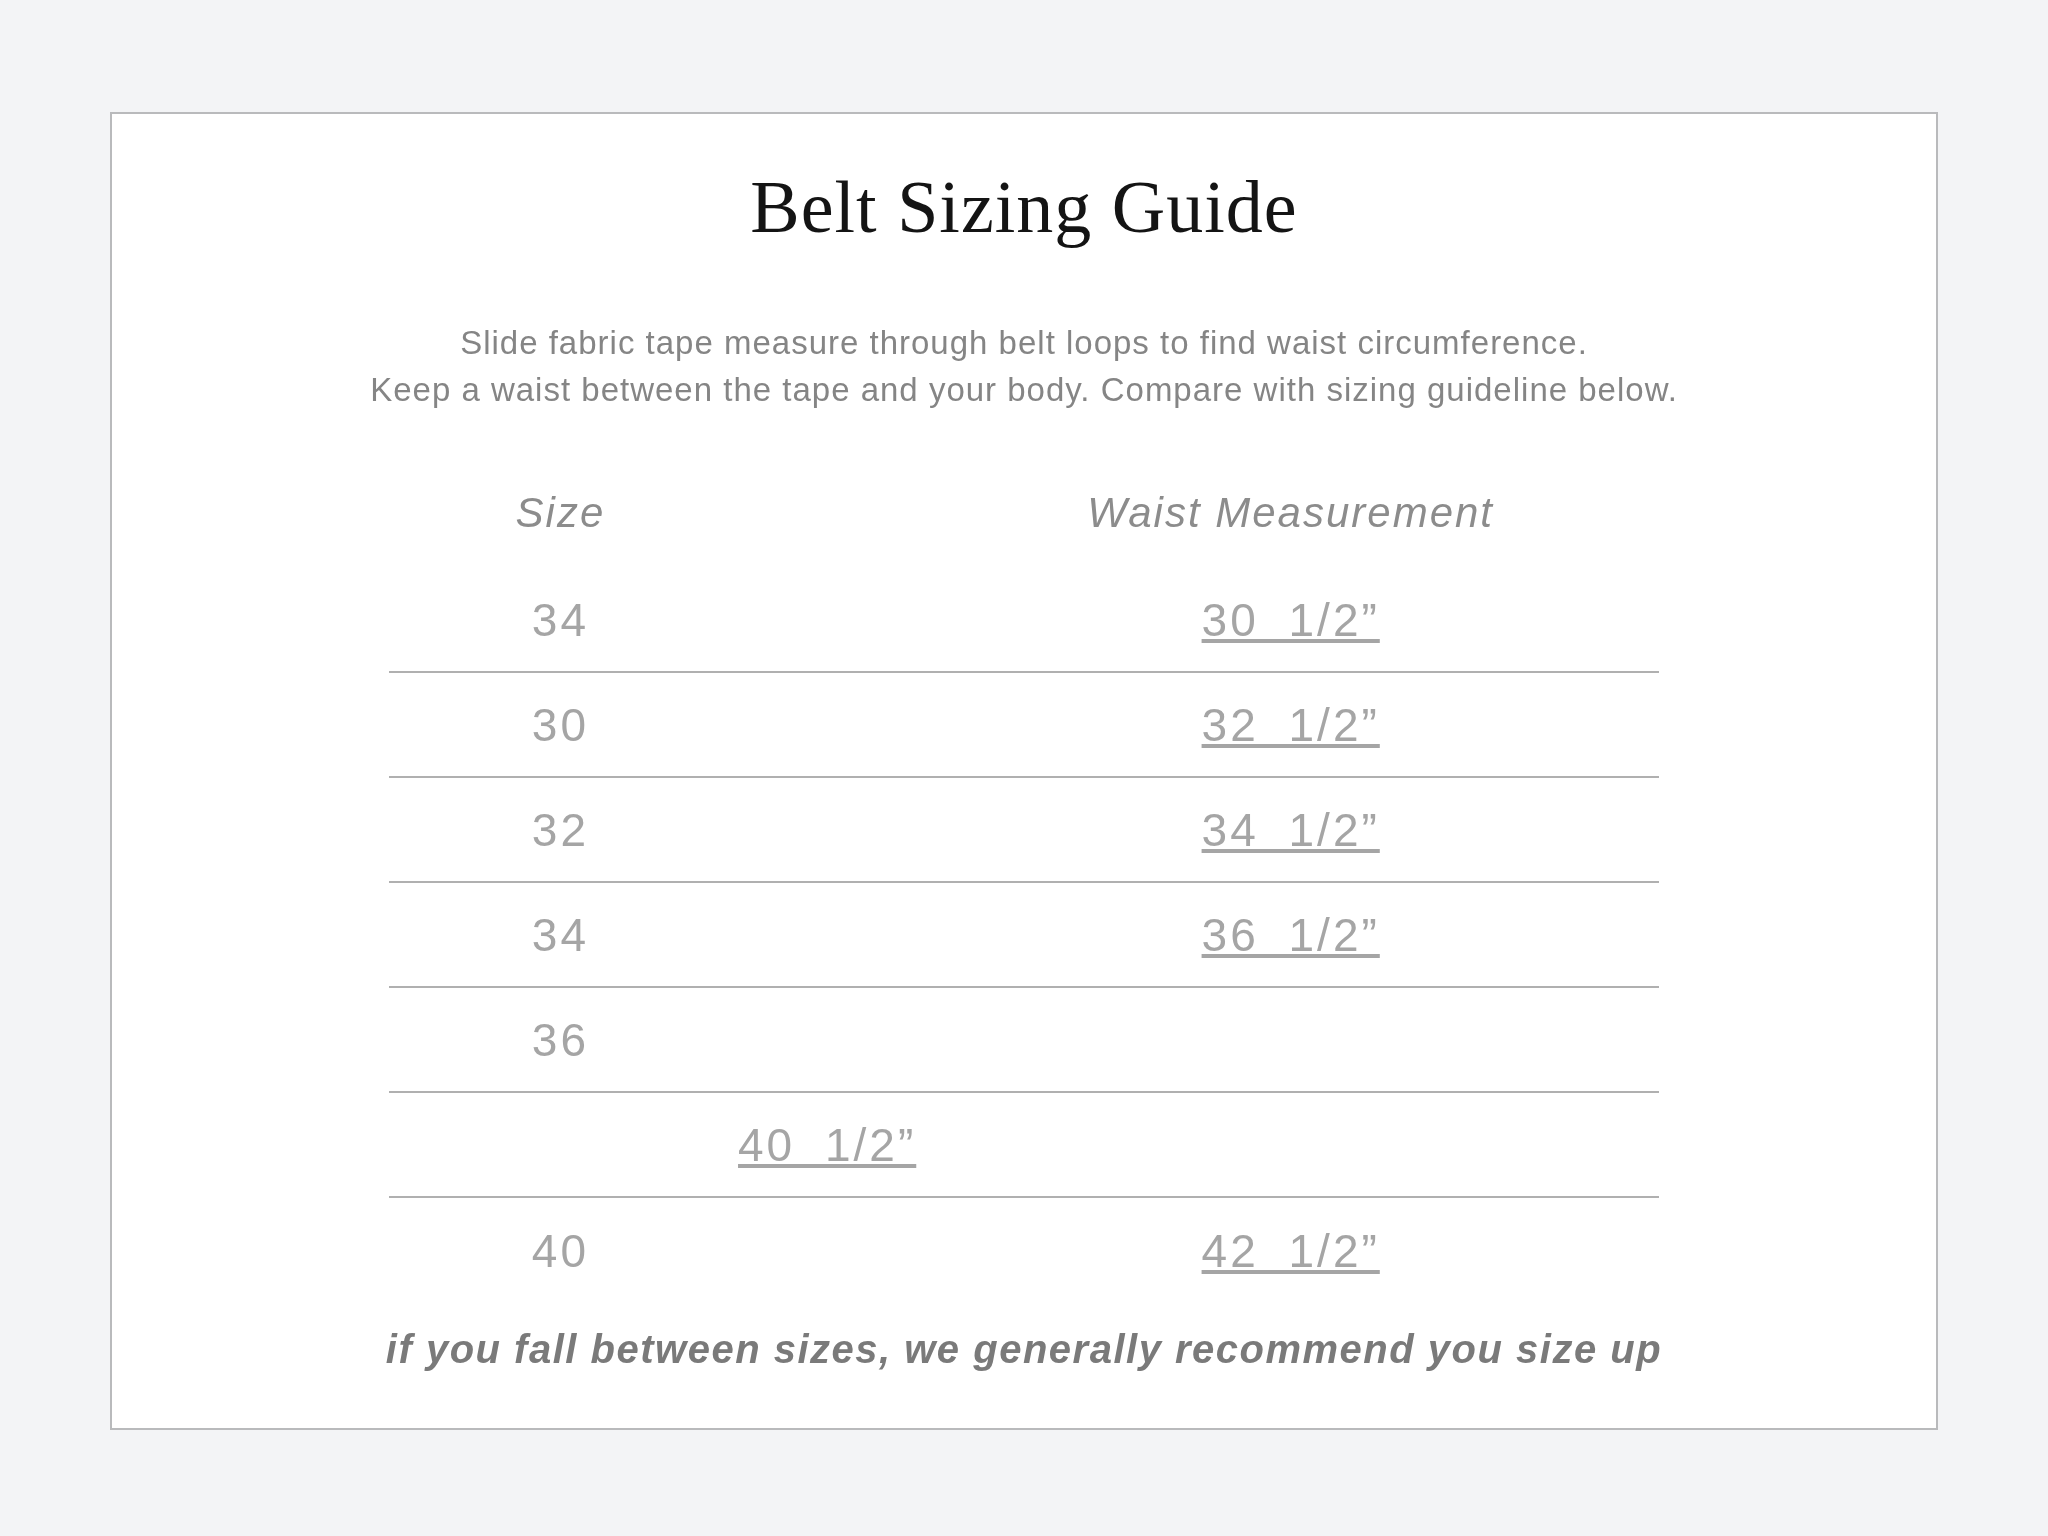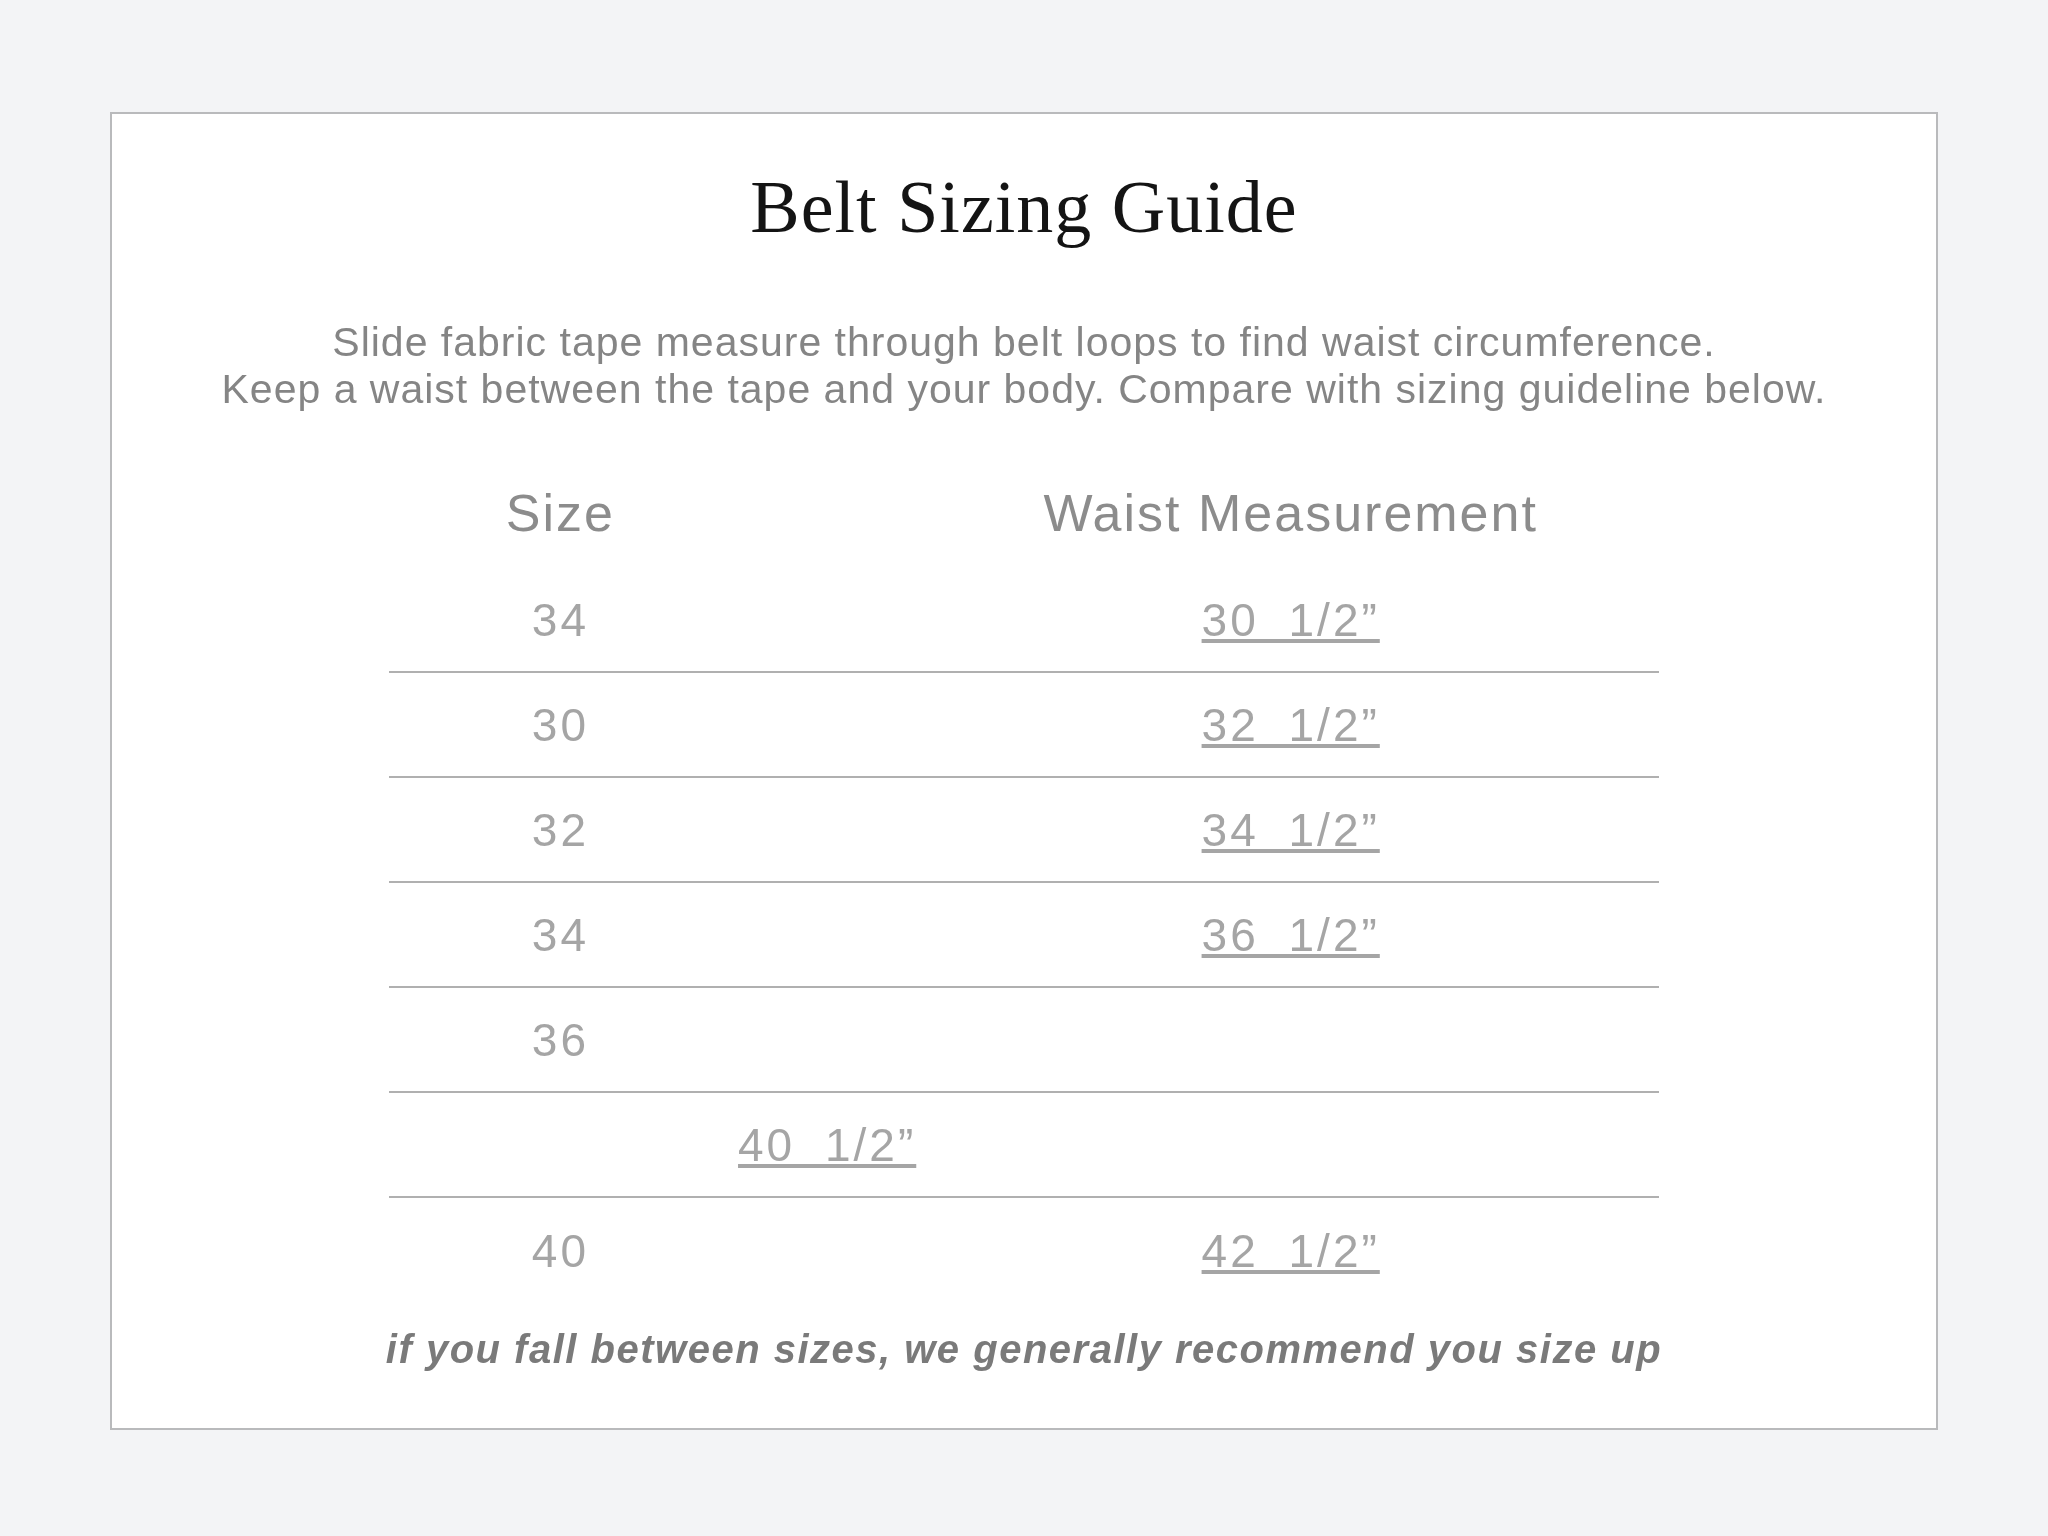--- a/index.html
+++ b/index.html
@@ -29,42 +29,43 @@
     font-family: "Liberation Serif", "DejaVu Serif", serif;
     font-weight: 400;
     font-size: 74px;
     line-height: 99px;
     color: var(--title-color, #141414);
     letter-spacing: 1px;
   }
 
   .instructions {
     margin-top: 62px;
-    font-size: 41px;
+    font-size: 33px;
     line-height: 47px;
     letter-spacing: 1px;
     color: var(--instr-color, #858585);
   }
 
   .size-table {
     width: 1270px;
     margin: 72px auto 0 auto;
   }
 
   .grid-row {
     display: grid;
     grid-template-columns: 27% 15% 58%;
     align-items: center;
   }
 
   .header-row {
-    font-size: 52px;
+    font-size: 42px;
     line-height: 56px;
     letter-spacing: 2px;
     color: var(--header-color, #8c8c8c);
+    font-style: italic;
   }
 
   .rows { margin-top: 27px; }
 
   .data-row {
     height: 105px;
     box-sizing: border-box;
     font-size: 46px;
     font-weight: 300;
     letter-spacing: 3px;

